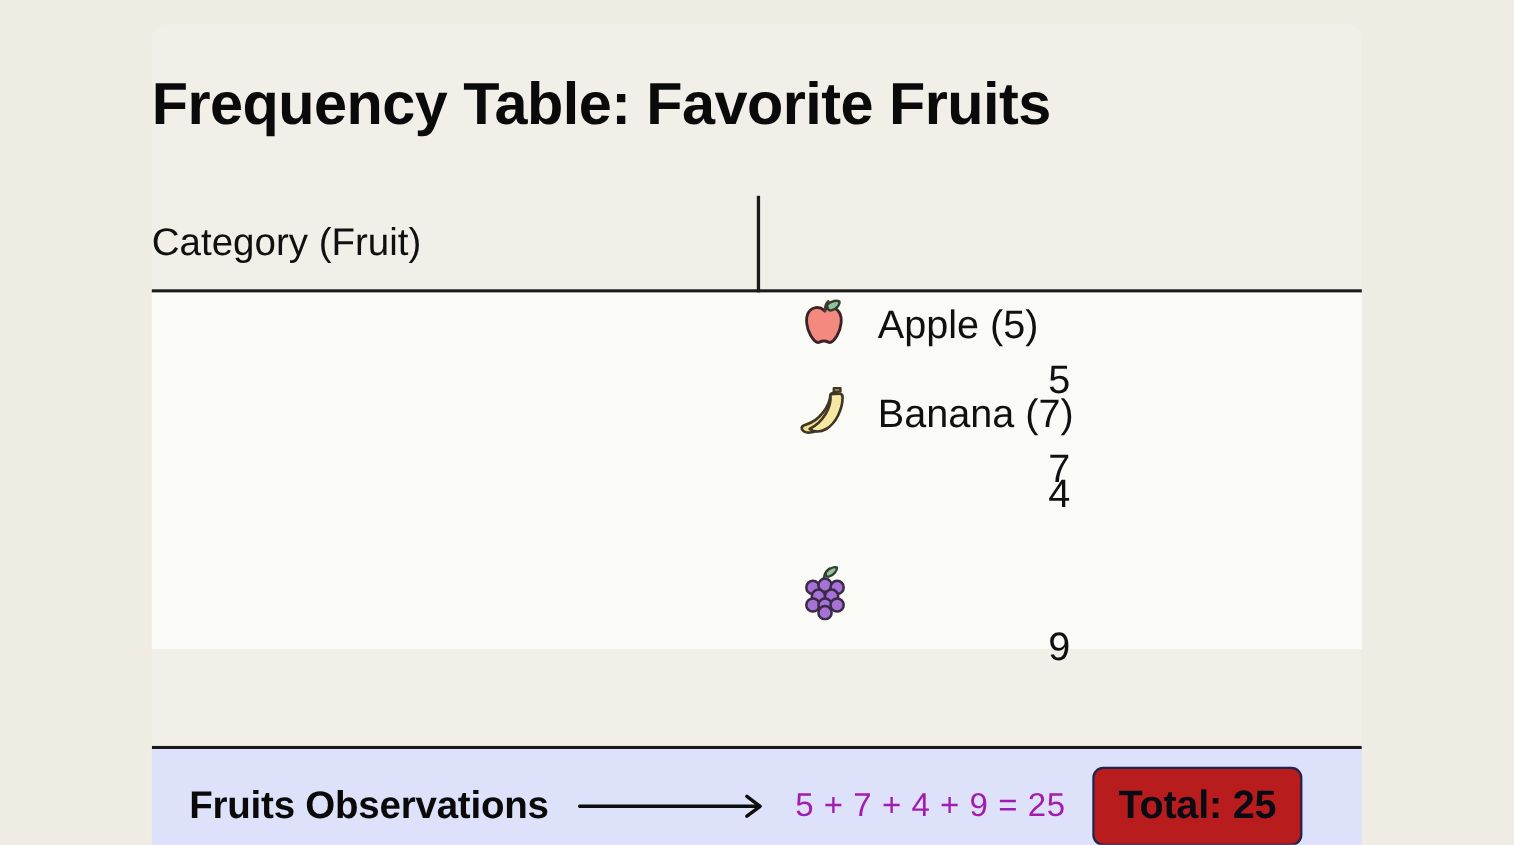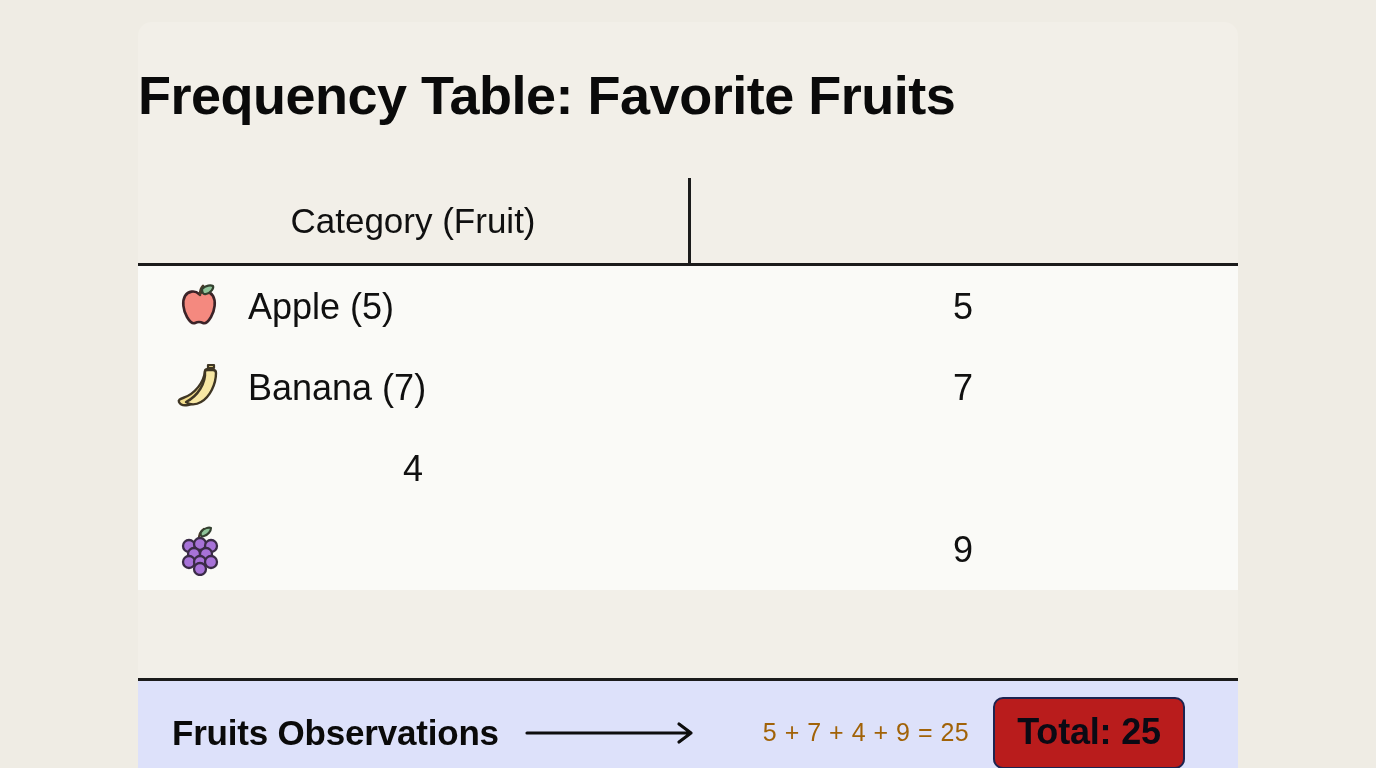--- a/index.html
+++ b/index.html
@@ -60,21 +60,20 @@
     position: relative;
     display: flex;
     height: 85px;
     align-items: center;
   }
 
   .th {
     font-size: 35px;
     font-weight: 400;
     color: #101010;
-    text-align: center;
     white-space: nowrap;
   }
 
   .th.col-cat { width: 550px; }
   .th.col-freq { width: 550px; }
 
   
   .vdivider {
     position: absolute;
     left: 550px;
@@ -98,21 +97,22 @@
     left: 0;
     top: 88px;
     width: 1100px;
     height: 324px;
     background: #fafaf7;
   }
 
   .row {
     display: flex;
     height: 81px;
-    align-items: center;
+    align-items: flex-end;
+    flex-direction: column;
   }
 
   .cell-cat {
     width: 550px;
     display: flex;
     align-items: center;
     padding-left: 32px;
   }
 
   .fruit-icon {
@@ -166,26 +166,25 @@
   }
 
   .arrow {
     flex: 0 0 auto;
     margin: 0 22px 0 26px;
     display: flex;
     align-items: center;
   }
 
   .sum-expr {
-    font-size: 25px;
-    font-weight: 400;
-    color: #a16207;
+    font-size: 30px;
+    font-weight: 400;
+    color: #a21caf;
     white-space: nowrap;
     letter-spacing: 0.5px;
-    margin-left: 40px;
   }
 
   .total-badge {
     margin-left: 24px;
     margin-right: 16px;
     background: #b91c1c;
     border: 2.5px solid #1d2450;
     border-radius: 10px;
     padding: 12px 22px 14px 22px;
     font-size: 36px;

